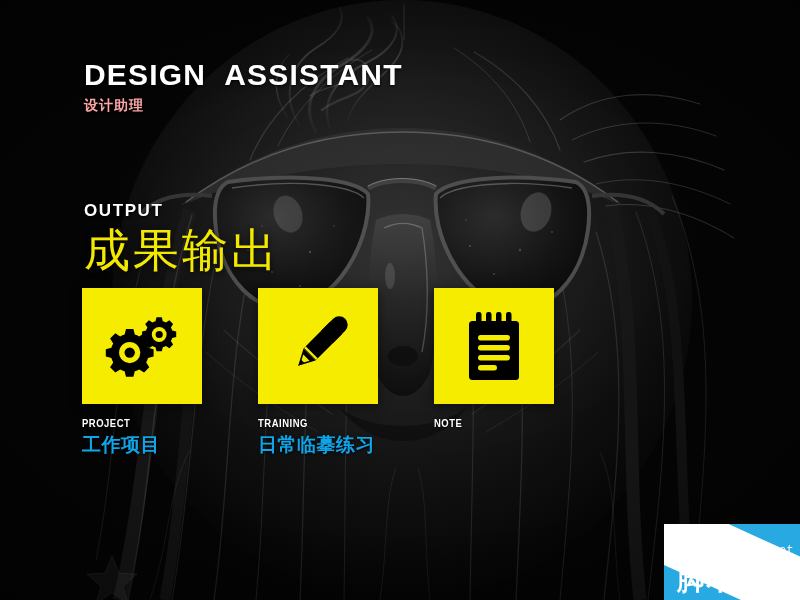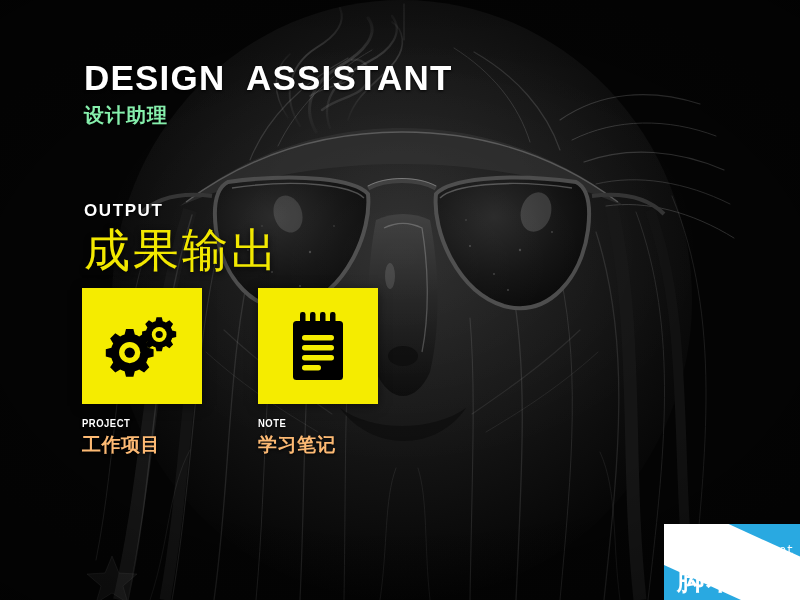--- a/index.html
+++ b/index.html
@@ -26,30 +26,30 @@
     background:
       radial-gradient(ellipse 62% 58% at 50% 42%, rgba(255,255,255,0.045) 0%, rgba(0,0,0,0) 62%),
       radial-gradient(ellipse 110% 95% at 50% 50%, rgba(0,0,0,0) 38%, rgba(0,0,0,0.80) 100%);
     pointer-events: none;
   }
 
   
   .title-block { position: absolute; left: 84px; top: 60px; }
   .title-main {
     color: #ffffff;
-    font-size: 35px;
+    font-size: 30px;
     font-weight: bold;
     letter-spacing: 1.2px;
     line-height: 1.0;
     white-space: pre;
     text-shadow: 0 1px 3px rgba(0,0,0,0.9);
   }
   .title-sub {
-    color: #86efac;
-    font-size: 20px;
+    color: #fca5a5;
+    font-size: 14px;
     font-weight: bold;
     letter-spacing: 1px;
     margin-top: 7px;
     text-shadow: 0 1px 3px rgba(0,0,0,0.9);
   }
 
   .section-block { position: absolute; left: 84px; top: 166px; }
   .section-en {
     color: #ffffff;
     font-size: 17px;
@@ -86,21 +86,21 @@
     color: #ffffff;
     font-size: 11px;
     font-weight: bold;
     letter-spacing: 0.6px;
     transform: scaleX(0.86);
     transform-origin: left center;
     text-shadow: 0 1px 3px rgba(0,0,0,0.95);
   }
   .tile-cn {
     margin-top: 3px;
-    color: #fdba74;
+    color: #0ea5e9;
     font-size: 19px;
     font-weight: bold;
     letter-spacing: 0.5px;
     white-space: nowrap;
     text-shadow: 0 1px 3px rgba(0,0,0,0.95);
   }
 
   
   #watermark {
     position: absolute;
@@ -333,20 +333,43 @@
             </g>
             <circle cx="24.7" cy="41.6" r="10.6" fill="#f5ec00"></circle>
             <circle cx="24.7" cy="41.6" r="5.2" fill="#000000"></circle>
           </svg>
         </span>
       </div>
       <div class="tile-en">PROJECT</div>
       <div class="tile-cn">工作项目</div>
     </div>
 
+    <div class="tile-wrap">
+      <div class="tile">
+        <span>
+          <svg width="72" height="72" viewBox="0 0 72 72" xmlns="http://www.w3.org/2000/svg">
+            <g transform="rotate(45 36 36)">
+
+              <path d="M27.5 6 h17 a8.5 8.5 0 0 1 0 17 h-17 Z" fill="#000000" transform="rotate(-90 36 14.5)"></path>
+
+              <rect x="27.5" y="10" width="17" height="38" fill="#000000"></rect>
+
+              <rect x="27.5" y="45" width="17" height="2.2" fill="#f5ec00"></rect>
+
+              <path d="M27.5 48 h17 l-8.5 16 Z" fill="#000000"></path>
+
+              <path d="M31.6 52.4 h8.8 l-4.4 8.4 Z" fill="#f5ec00"></path>
+              <path d="M33.4 57.6 h5.2 l-2.6 6.4 Z" fill="#000000"></path>
+            </g>
+          </svg>
+        </span>
+      </div>
+      <div class="tile-en">TRAINING</div>
+      <div class="tile-cn">日常临摹练习</div>
+    </div>
 
     <div class="tile-wrap">
       <div class="tile">
         <span>
           <svg width="62" height="72" viewBox="0 0 62 72" xmlns="http://www.w3.org/2000/svg">
             <g fill="#000000">
 
               <rect x="13" y="2" width="5.5" height="13" rx="2.4"></rect>
               <rect x="23" y="2" width="5.5" height="13" rx="2.4"></rect>
               <rect x="33" y="2" width="5.5" height="13" rx="2.4"></rect>
@@ -357,21 +380,20 @@
             <g fill="#f5ec00">
               <rect x="15" y="25" width="32" height="5.5" rx="2.7"></rect>
               <rect x="15" y="35" width="32" height="5.5" rx="2.7"></rect>
               <rect x="15" y="45" width="32" height="5.5" rx="2.7"></rect>
               <rect x="15" y="55" width="19" height="5.5" rx="2.7"></rect>
             </g>
           </svg>
         </span>
       </div>
       <div class="tile-en">NOTE</div>
-      <div class="tile-cn">学习笔记</div>
     </div>
   </div>
 
   <div id="watermark">
     <div class="wm-bg"></div>
     <div class="wm-slash"></div>
     <div class="wm-url">jb51.net</div>
     <div class="wm-cn">脚本之家</div>
   </div>
 

